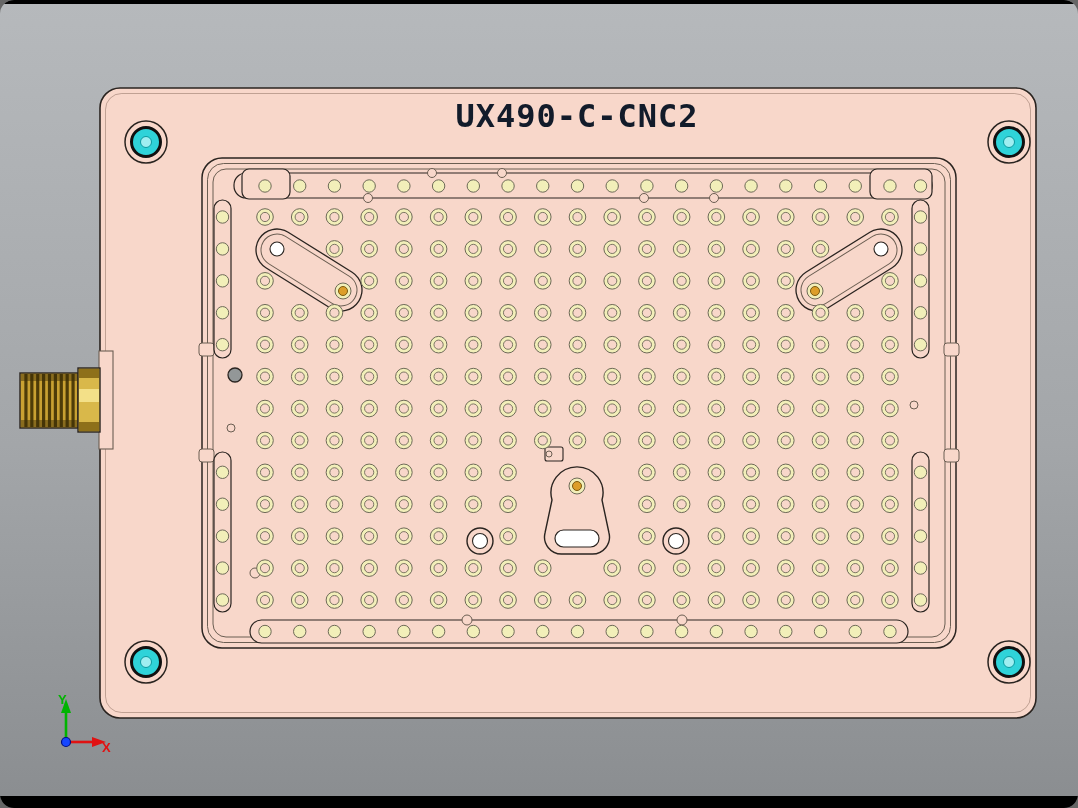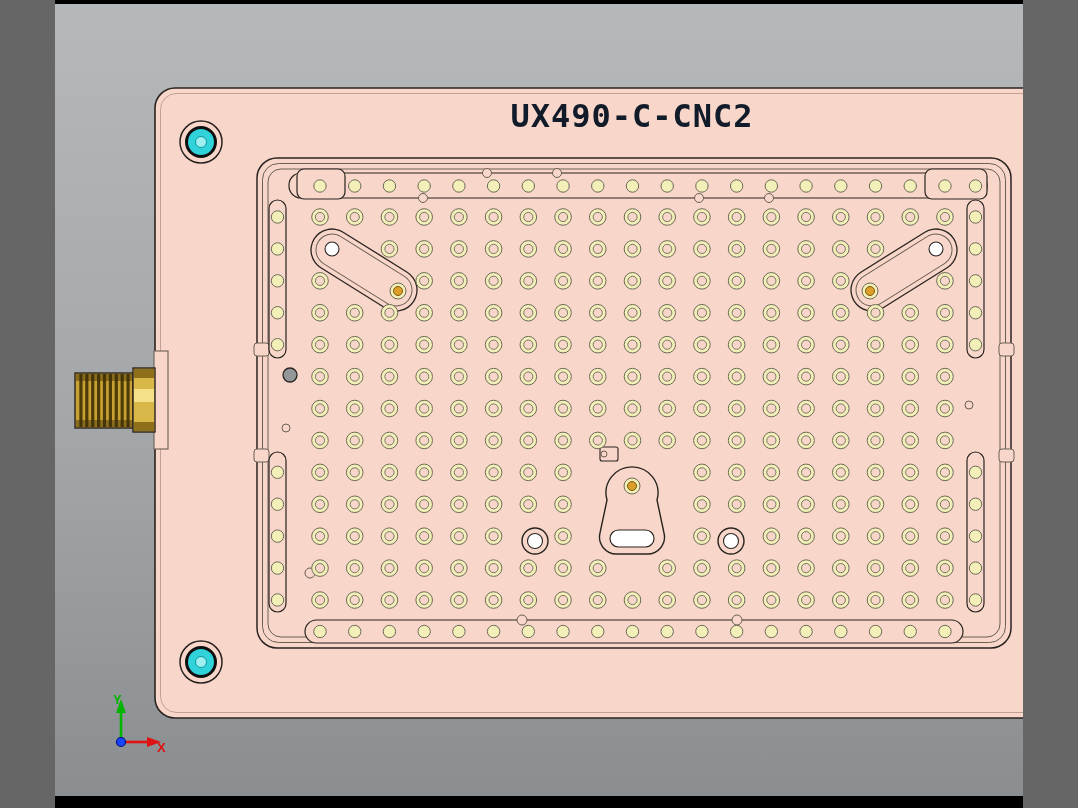--- a/index.html
+++ b/index.html
@@ -1,22 +1,23 @@
 <!DOCTYPE html>
 <html><head>
 <meta charset="utf-8">
 <style>
   html,body{margin:0;padding:0;background:#666;}
   .stage{
     position:relative;
-    width:968px;height:808px;
+    width:1078px;height:808px;
     margin:0 auto;
     background:linear-gradient(var(--bg-top), var(--bg-mid) 55%, var(--bg-bottom));
     overflow:hidden;
     font-family:"Liberation Sans", sans-serif;
+    border-radius:14px;
   }
   svg{display:block;width:1078px;height:808px;}
   .title-text{
     font-family:"DejaVu Sans Mono", monospace;
     font-weight:bold;
     font-size:32px;
     letter-spacing:1px;
     text-anchor:middle;
     fill:var(--title-color);
   }

